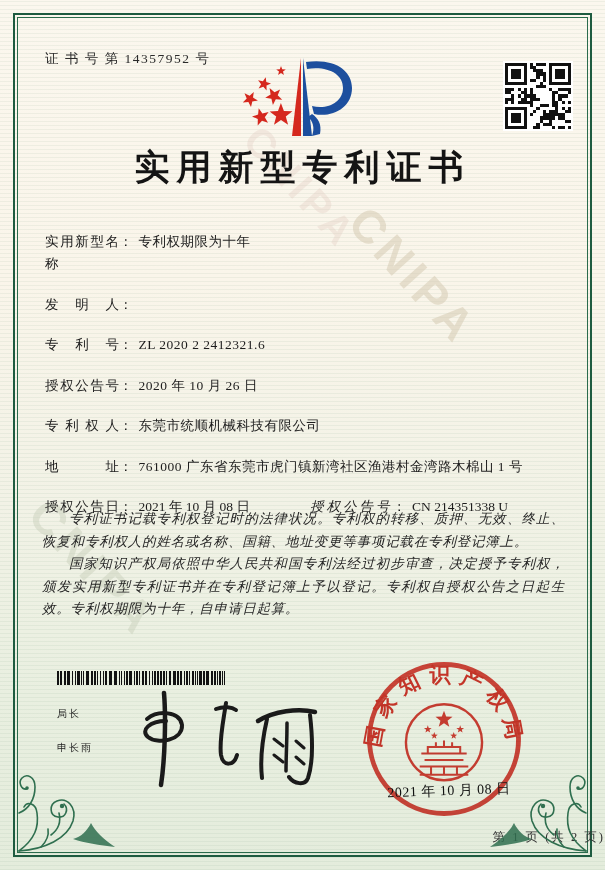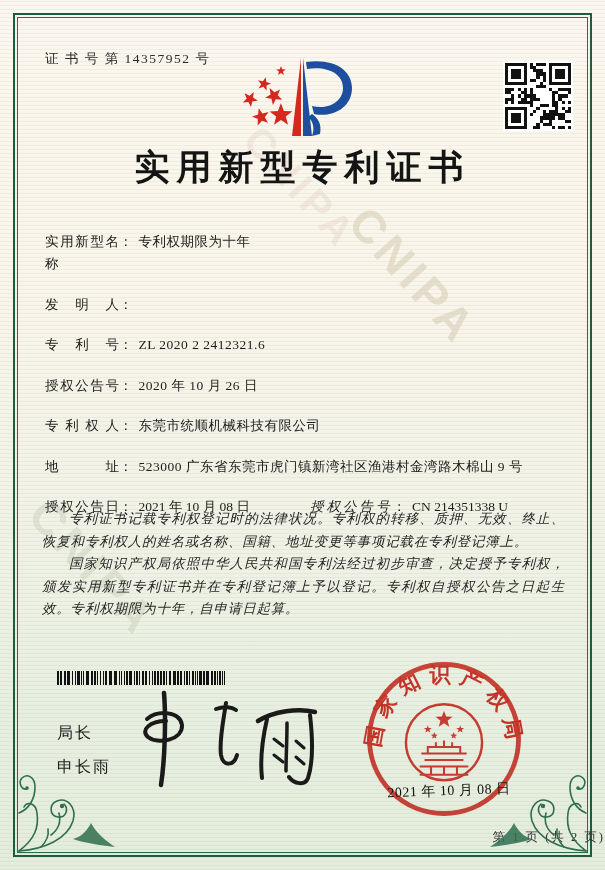--- a/index.html
+++ b/index.html
@@ -64,23 +64,23 @@
     font-size:13.5px;line-height:22.6px;color:#262626;
     letter-spacing:0.8px;text-align:justify;
   }
   .paragraphs p{margin:0;text-indent:2em;font-style:italic;}
   .barcode{
     position:absolute;left:57px;top:671px;width:177px;height:14px;
     display:flex;align-items:stretch;background:transparent;
   }
   .barcode div{background:#121212;}
   .director{
-    position:absolute;left:57px;top:716px;
+    position:absolute;left:57px;top:697px;
     font-family:"Liberation Sans","DejaVu Sans",sans-serif;
-    font-size:16px;color:#1c1c1c;letter-spacing:2px;line-height:34px;
+    font-size:10px;color:#1c1c1c;letter-spacing:2px;line-height:34px;
   }
   .signature{position:absolute;left:122px;top:683px;width:205px;height:118px;}
   .seal{position:absolute;left:363px;top:658px;width:162px;height:162px;mix-blend-mode:multiply;opacity:0.93;}
   .seal-date{
     position:absolute;left:374px;top:782px;width:150px;
     text-align:center;font-size:14px;color:#111;
     letter-spacing:0.5px;transform:rotate(-2deg);
   }
   .footer{
     position:absolute;left:0;right:0;top:829px;
@@ -366,21 +366,21 @@
       <span class="field-value">2020 年 10 月 26 日</span>
     </div>
     <div class="field-row">
       <span class="field-label">专利权人</span>
         <span class="field-colon">：</span>
       <span class="field-value">东莞市统顺机械科技有限公司</span>
     </div>
     <div class="field-row">
       <span class="field-label">地址</span>
         <span class="field-colon">：</span>
-      <span class="field-value">523000 广东省东莞市虎门镇新湾社区渔港村金湾路木棉山 9 号</span>
+      <span class="field-value">761000 广东省东莞市虎门镇新湾社区渔港村金湾路木棉山 1 号</span>
     </div>
     <div class="grant-row">
       <div class="grant-left">
         <span class="field-label">授权公告日</span>
           <span class="field-colon">：</span>
         <span>2021 年 10 月 08 日</span>
       </div>
       <div class="grant-right">
         <span class="glabel">授权公告号</span>
           <span class="field-colon">：</span>

